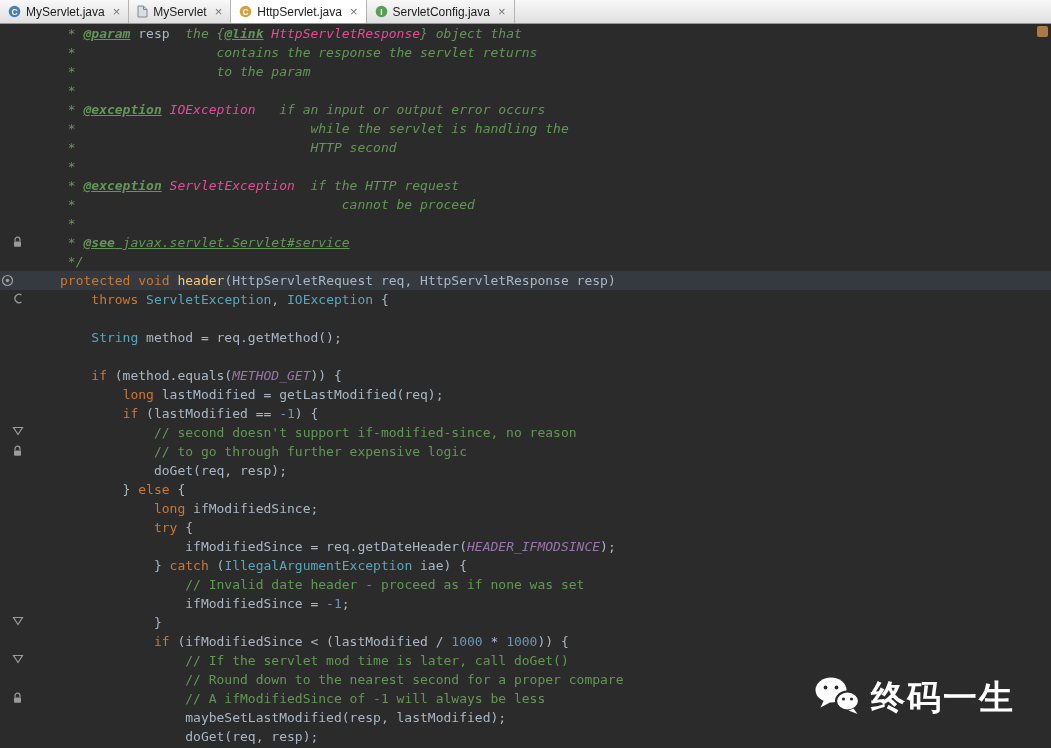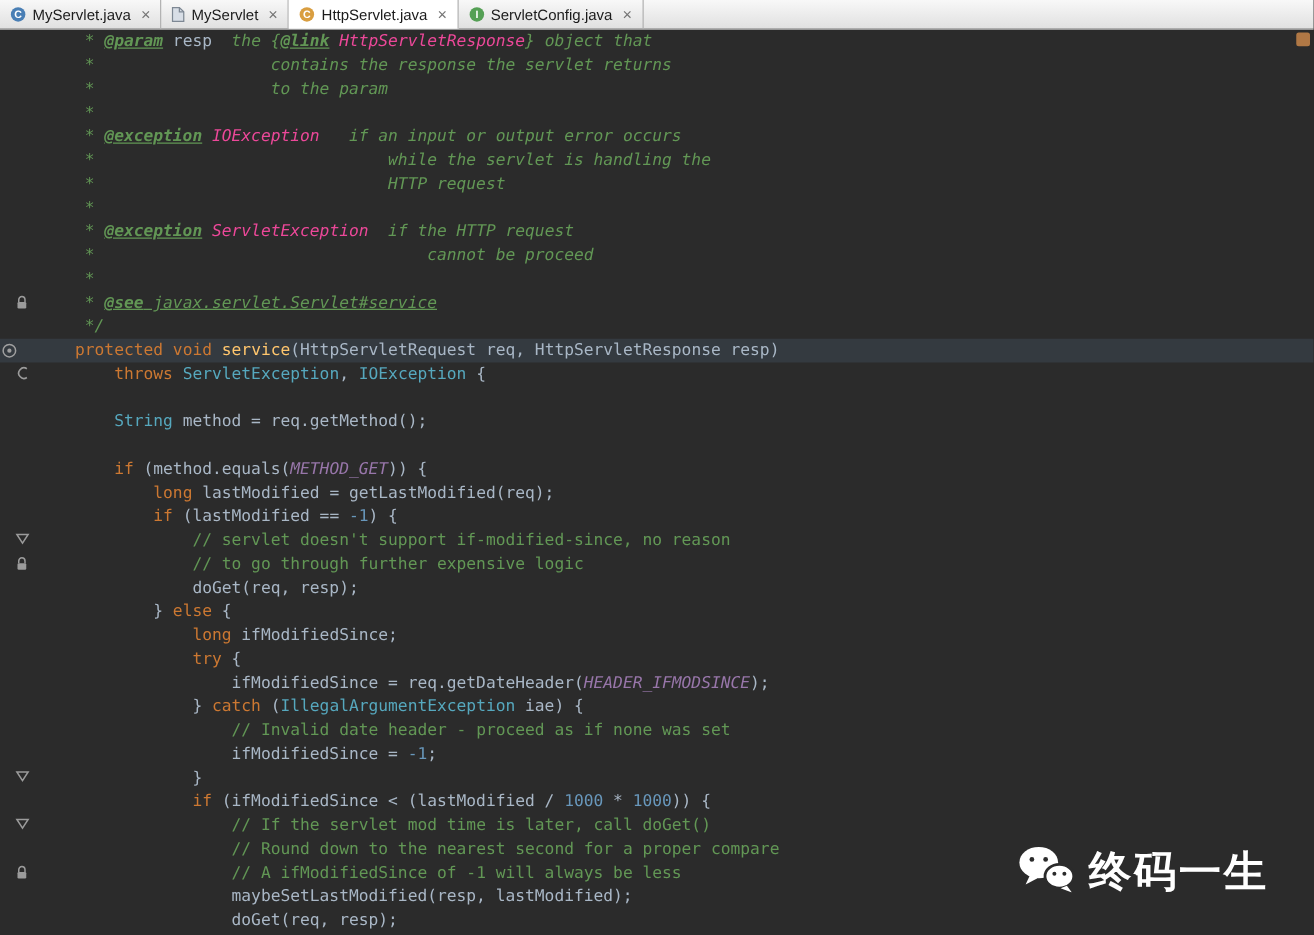--- a/index.html
+++ b/index.html
@@ -97,46 +97,46 @@
       </div>
     </div>
   <div class="editor">
     <div id="code" class="code-area">
         <div class="line"><span class="gutter"></span><span class="content"><span class="tk-d"> * </span><span class="tk-dt">@param</span><span class="tk-p"> resp</span><span class="tk-d">  the {</span><span class="tk-dt">@link</span><span class="tk-dv"> HttpServletResponse</span><span class="tk-d">} object that</span></span></div>
         <div class="line"><span class="gutter"></span><span class="content"><span class="tk-d"> *                  contains the response the servlet returns</span></span></div>
         <div class="line"><span class="gutter"></span><span class="content"><span class="tk-d"> *                  to the param</span></span></div>
         <div class="line"><span class="gutter"></span><span class="content"><span class="tk-d"> *</span></span></div>
         <div class="line"><span class="gutter"></span><span class="content"><span class="tk-d"> * </span><span class="tk-dt">@exception</span><span class="tk-dv"> IOException</span><span class="tk-d">   if an input or output error occurs</span></span></div>
         <div class="line"><span class="gutter"></span><span class="content"><span class="tk-d"> *                              while the servlet is handling the</span></span></div>
-        <div class="line"><span class="gutter"></span><span class="content"><span class="tk-d"> *                              HTTP request</span></span></div>
+        <div class="line"><span class="gutter"></span><span class="content"><span class="tk-d"> *                              HTTP second</span></span></div>
         <div class="line"><span class="gutter"></span><span class="content"><span class="tk-d"> *</span></span></div>
         <div class="line"><span class="gutter"></span><span class="content"><span class="tk-d"> * </span><span class="tk-dt">@exception</span><span class="tk-dv"> ServletException</span><span class="tk-d">  if the HTTP request</span></span></div>
         <div class="line"><span class="gutter"></span><span class="content"><span class="tk-d"> *                                  cannot be proceed</span></span></div>
         <div class="line"><span class="gutter"></span><span class="content"><span class="tk-d"> *</span></span></div>
         <div class="line"><span class="gutter"><svg style="left:12px" width="11" height="12" viewBox="0 0 11 12">
               <path d="M3 5.5 V3.8 A2.5 2.6 0 0 1 8 3.8 V5.5" fill="none" stroke="#9B9B9B" stroke-width="1.2"></path>
               <rect x="2" y="5.5" width="7" height="5.2" rx="1" fill="#9B9B9B"></rect>
             </svg></span><span class="content"><span class="tk-d"> * </span><span class="tk-dt">@see</span><span class="tk-du"> javax.servlet.Servlet#service</span></span></div>
         <div class="line"><span class="gutter"></span><span class="content"><span class="tk-d"> */</span></span></div>
         <div class="line current"><span class="gutter"><svg style="left:1px" width="13" height="13" viewBox="0 0 13 13">
               <circle cx="6.5" cy="6.5" r="5" fill="none" stroke="#A0A0A0" stroke-width="1.2"></circle>
               <circle cx="6.5" cy="6.5" r="1.7" fill="#A0A0A0"></circle>
-            </svg></span><span class="content"><span class="tk-k">protected</span><span class="tk-p"> </span><span class="tk-k">void</span><span class="tk-p"> </span><span class="tk-m">service</span><span class="tk-p">(HttpServletRequest req, HttpServletResponse resp)</span></span></div>
+            </svg></span><span class="content"><span class="tk-k">protected</span><span class="tk-p"> </span><span class="tk-k">void</span><span class="tk-p"> </span><span class="tk-m">header</span><span class="tk-p">(HttpServletRequest req, HttpServletResponse resp)</span></span></div>
         <div class="line"><span class="gutter"><svg style="left:13px" width="10" height="11" viewBox="0 0 10 11">
               <path d="M8.5 2 A4.2 4.2 0 1 0 8.5 9" fill="none" stroke="#9B9B9B" stroke-width="1.3"></path>
             </svg></span><span class="content"><span class="tk-p">    </span><span class="tk-k">throws</span><span class="tk-p"> </span><span class="tk-c">ServletException</span><span class="tk-p">, </span><span class="tk-c">IOException</span><span class="tk-p"> {</span></span></div>
         <div class="line"><span class="gutter"></span><span class="content"></span></div>
         <div class="line"><span class="gutter"></span><span class="content"><span class="tk-p">    </span><span class="tk-c">String</span><span class="tk-p"> method = req.getMethod();</span></span></div>
         <div class="line"><span class="gutter"></span><span class="content"></span></div>
         <div class="line"><span class="gutter"></span><span class="content"><span class="tk-p">    </span><span class="tk-k">if</span><span class="tk-p"> (method.equals(</span><span class="tk-f">METHOD_GET</span><span class="tk-p">)) {</span></span></div>
         <div class="line"><span class="gutter"></span><span class="content"><span class="tk-p">        </span><span class="tk-k">long</span><span class="tk-p"> lastModified = getLastModified(req);</span></span></div>
         <div class="line"><span class="gutter"></span><span class="content"><span class="tk-p">        </span><span class="tk-k">if</span><span class="tk-p"> (lastModified == </span><span class="tk-n">-1</span><span class="tk-p">) {</span></span></div>
         <div class="line"><span class="gutter"><svg style="left:12px" width="12" height="10" viewBox="0 0 12 10">
               <path d="M1.5 1.5 H10.5 L6 8.5 Z" fill="none" stroke="#9B9B9B" stroke-width="1.2"></path>
-            </svg></span><span class="content"><span class="tk-p">            </span><span class="tk-cm">// servlet doesn't support if-modified-since, no reason</span></span></div>
+            </svg></span><span class="content"><span class="tk-p">            </span><span class="tk-cm">// second doesn't support if-modified-since, no reason</span></span></div>
         <div class="line"><span class="gutter"><svg style="left:12px" width="11" height="12" viewBox="0 0 11 12">
               <path d="M3 5.5 V3.8 A2.5 2.6 0 0 1 8 3.8 V5.5" fill="none" stroke="#9B9B9B" stroke-width="1.2"></path>
               <rect x="2" y="5.5" width="7" height="5.2" rx="1" fill="#9B9B9B"></rect>
             </svg></span><span class="content"><span class="tk-p">            </span><span class="tk-cm">// to go through further expensive logic</span></span></div>
         <div class="line"><span class="gutter"></span><span class="content"><span class="tk-p">            doGet(req, resp);</span></span></div>
         <div class="line"><span class="gutter"></span><span class="content"><span class="tk-p">        } </span><span class="tk-k">else</span><span class="tk-p"> {</span></span></div>
         <div class="line"><span class="gutter"></span><span class="content"><span class="tk-p">            </span><span class="tk-k">long</span><span class="tk-p"> ifModifiedSince;</span></span></div>
         <div class="line"><span class="gutter"></span><span class="content"><span class="tk-p">            </span><span class="tk-k">try</span><span class="tk-p"> {</span></span></div>
         <div class="line"><span class="gutter"></span><span class="content"><span class="tk-p">                ifModifiedSince = req.getDateHeader(</span><span class="tk-f">HEADER_IFMODSINCE</span><span class="tk-p">);</span></span></div>
         <div class="line"><span class="gutter"></span><span class="content"><span class="tk-p">            } </span><span class="tk-k">catch</span><span class="tk-p"> (</span><span class="tk-c">IllegalArgumentException</span><span class="tk-p"> iae) {</span></span></div>

